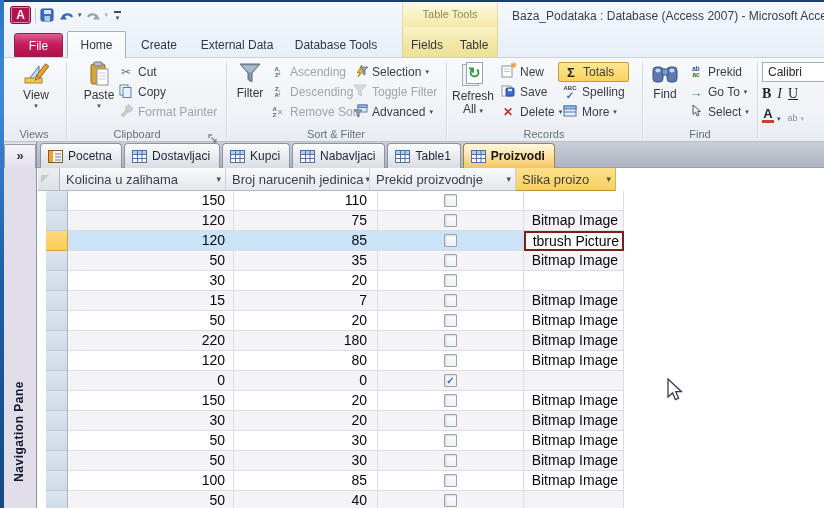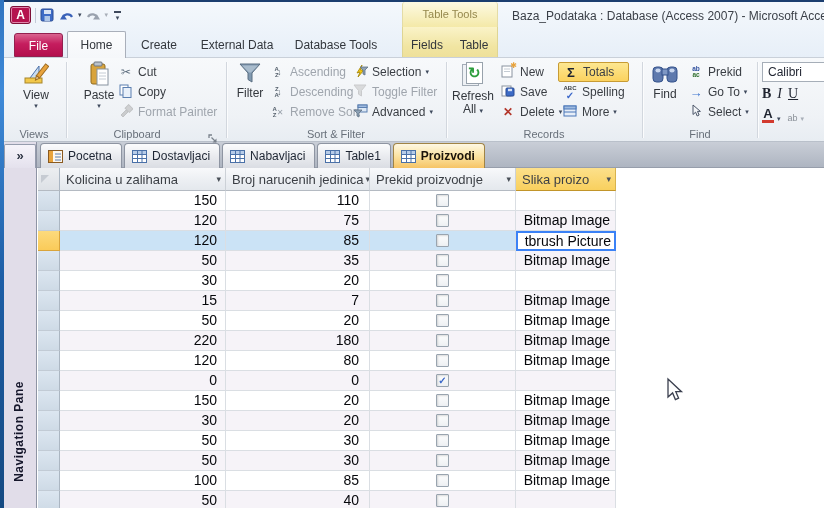--- a/index.html
+++ b/index.html
@@ -78,31 +78,31 @@
   
   .sheet { position:absolute; left:38px; top:168px; z-index:2; }
   .hrow { display:flex; height:23px;text-align:right; }
   .hcell { background:linear-gradient(#f8f9fb, #ebeef2 60%, #e4e8ed); border-right:1px solid #ccd1d7; border-bottom:1px solid #b4bac2; font-size:13px; color:#3b3f45; display:flex; align-items:center; padding-left:6px; overflow:hidden; white-space:nowrap; }
   .hcell .hdd { margin-left:auto; padding:0 4px 0 2px; font-size:9px; color:#4a5058; }
   .hcell.sel-col { background:linear-gradient(#fce08b,#f9d05e); border-bottom:1px solid #c2952a; border-right:1px solid #d8b34e; }
   .corner { width:22px; background:linear-gradient(#eceef1,#dde1e6); border-right:1px solid #abb6c2; border-bottom:1px solid #b4bac2; position:relative; }
   .corner span { position:absolute; left:3px; top:7px; width:0; height:0; border-top:8px solid #c6cbd2; border-right:8px solid transparent; }
   .w1{width:166px}.w2{width:144px}.w3{width:146px}.w4{width:100px}
 
-  .trow { display:flex; height:20px; background:#fff; }
+  .trow { display:flex; height:20px; background:#fff;margin-left:8px; }
   .trow.alt .cell { background-color:#f6f3f8; background-image:radial-gradient(#e5dee9 .6px, transparent .7px); background-size:4px 4px; }
   .trow.sel .cell { background:#cbe3f6; }
   .rsel { width:22px; background:linear-gradient(#dce6f0,#cedae6); border-right:1px solid #abb6c2; border-bottom:1px solid #c2cbd5; }
   .trow.sel .rsel { background:linear-gradient(#fcda7d,#facb59); border-right:1px solid #d9a43b; border-bottom:1px solid #d9a43b; }
   .cell { border-right:1px solid #dadee3; border-bottom:1px solid #dadee3; font-size:14px; color:#06070b; line-height:19px; white-space:nowrap; overflow:hidden; }
   .cell.c1{width:166px; text-align:right; padding-right:8px;}
   .cell.c2{width:144px; text-align:right; padding-right:10px;}
   .cell.c3{width:146px; display:flex; align-items:center; justify-content:center;}
   .cell.c4{width:100px; text-align:right; padding-right:5px;}
-  .cell.c4.edit { background:#fff !important; border:2px solid #3b82f6; padding-right:3px; line-height:16px; }
+  .cell.c4.edit { background:#fff !important; border:2px solid #7f1d1d; padding-right:3px; line-height:16px; }
   .checkbox { width:13px; height:13px; border:1px solid #99a4af; border-radius:1px; background:linear-gradient(#fdfdfd,#edf0f3); box-shadow:inset 1px 1px 2px rgba(0,0,0,.14); font-size:10px; line-height:11px; text-align:center; color:#3a66c9; font-weight:bold; }
 
   .cursor { position:absolute; left:664px; top:377px; z-index:99; }
 </style>
 </head>
 <body>
 
 <div class="header-band"></div>
 <div class="win-top"></div>
 <div class="win-left"></div>
@@ -411,20 +411,31 @@
   </div>
   <div class="dtab">
     <svg width="15" height="13">
         <rect x=".5" y=".5" width="14" height="12" fill="#fff" stroke="#4a71a8"></rect>
         <rect x="1" y="1" width="13" height="3" fill="#b7cce8"></rect>
         <line x1="5.5" y1="1" x2="5.5" y2="12" stroke="#4a71a8"></line>
         <line x1="10" y1="1" x2="10" y2="12" stroke="#4a71a8"></line>
         <line x1="1" y1="4.5" x2="14" y2="4.5" stroke="#4a71a8"></line>
         <line x1="1" y1="8.5" x2="14" y2="8.5" stroke="#4a71a8"></line>
       </svg>
+    <span>Kupci</span>
+  </div>
+  <div class="dtab">
+    <svg width="15" height="13">
+        <rect x=".5" y=".5" width="14" height="12" fill="#fff" stroke="#4a71a8"></rect>
+        <rect x="1" y="1" width="13" height="3" fill="#b7cce8"></rect>
+        <line x1="5.5" y1="1" x2="5.5" y2="12" stroke="#4a71a8"></line>
+        <line x1="10" y1="1" x2="10" y2="12" stroke="#4a71a8"></line>
+        <line x1="1" y1="4.5" x2="14" y2="4.5" stroke="#4a71a8"></line>
+        <line x1="1" y1="8.5" x2="14" y2="8.5" stroke="#4a71a8"></line>
+      </svg>
     <span>Nabavljaci</span>
   </div>
   <div class="dtab">
     <svg width="15" height="13">
         <rect x=".5" y=".5" width="14" height="12" fill="#fff" stroke="#4a71a8"></rect>
         <rect x="1" y="1" width="13" height="3" fill="#b7cce8"></rect>
         <line x1="5.5" y1="1" x2="5.5" y2="12" stroke="#4a71a8"></line>
         <line x1="10" y1="1" x2="10" y2="12" stroke="#4a71a8"></line>
         <line x1="1" y1="4.5" x2="14" y2="4.5" stroke="#4a71a8"></line>
         <line x1="1" y1="8.5" x2="14" y2="8.5" stroke="#4a71a8"></line>

